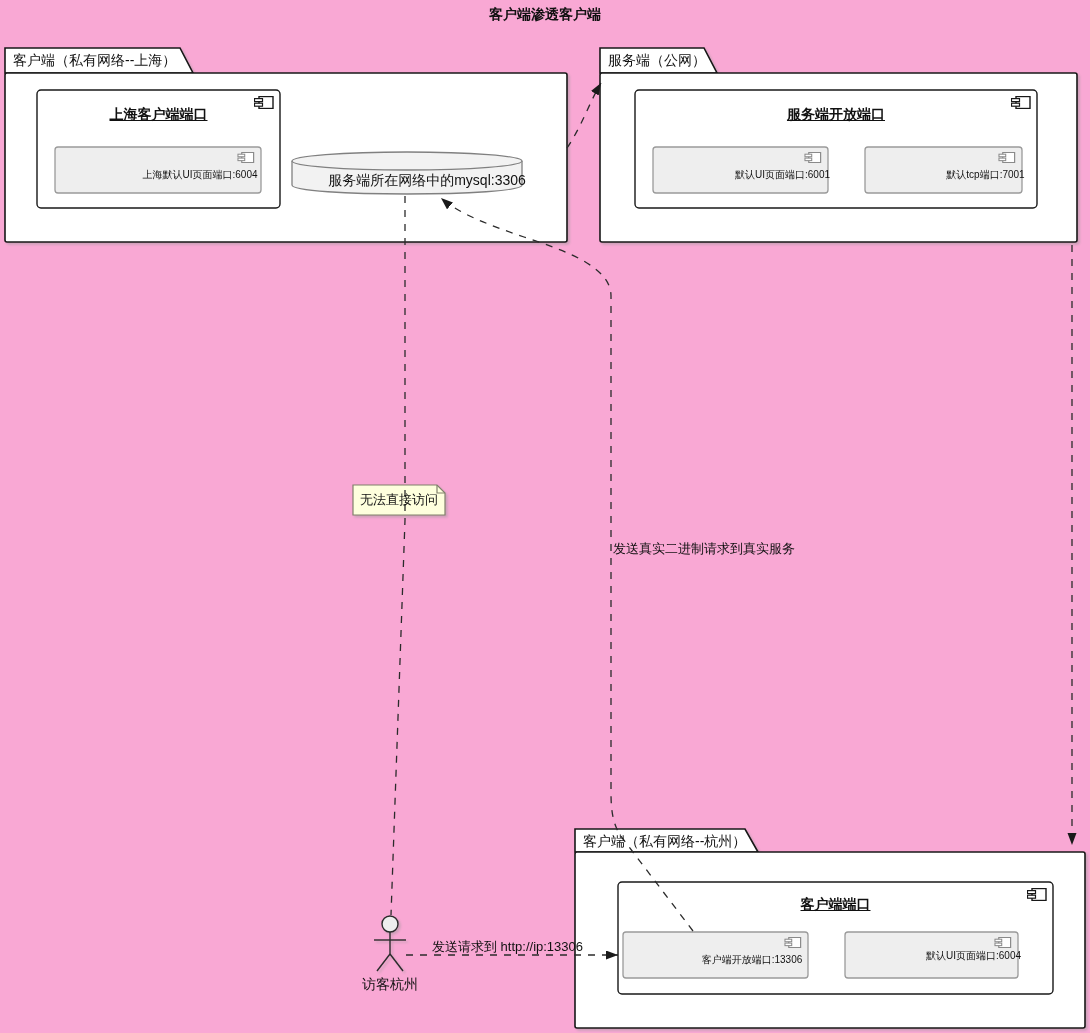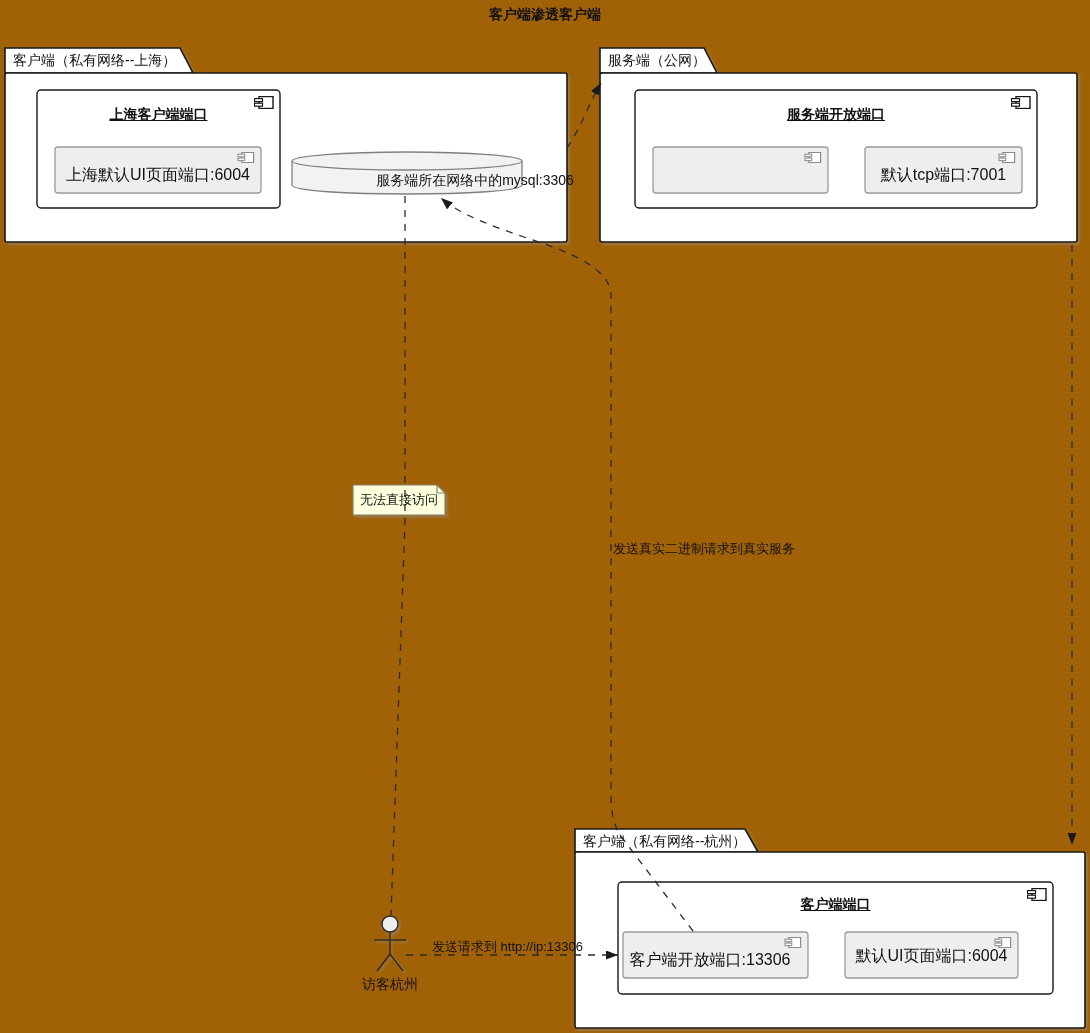--- a/index.html
+++ b/index.html
@@ -1,29 +1,29 @@
 <!DOCTYPE html>
 <html style="--note-fill: #feffdd; --note-border: #80806b; --shape-fill: #ffffff; --shape-border: #181818; --inner-fill: #eeeeee; --inner-border: #9a9a9a; --db-fill: #f2f2f2; --db-border: #808080; --line: #2b2b2b;"><head>
 <meta charset="utf-8">
 <style>
   html,body{margin:0;padding:0;background:#ffffff;}
   #canvas{
-    position:relative;width:1090px;height:1033px;background:#a16207;
+    position:relative;width:1090px;height:1033px;background:#f9a8d4;
     font-family:"Liberation Sans","DejaVu Sans",sans-serif;color:#111;
     overflow:hidden;
   }
   #diagram-svg{position:absolute;left:0;top:0;z-index:1;}
   .shapes{filter:drop-shadow(2px 2px 1px rgba(150,150,150,.45));}
   .lbl{position:absolute;z-index:2;white-space:nowrap;line-height:1.2;}
   .bold{font-weight:bold;}
   .ctr{text-align:center;}
   .title{font-size:14px;}
   .pkg-label{font-size:14px;font-weight:normal;}
   .comp-title{font-size:14px;font-weight:bold;text-align:center;text-decoration:underline;}
-  .port-label{font-size:16px;display:flex;align-items:center;justify-content:center;padding-top:10px;box-sizing:border-box;}
+  .port-label{font-size:10px;display:flex;align-items:center;justify-content:center;padding-top:10px;box-sizing:border-box;margin-left:42px;}
   .small{font-size:13px;}
   .db-label,.actor-name{font-size:14px;text-align:center;}
   .big-icon{color:#181818;}
   .inner-icon{color:#8a8a8a;}
 </style>
 </head>
 <body>
 
 <div id="canvas">
 
@@ -107,25 +107,26 @@
 
   <div class="lbl pkg-label" style="left:13px;top:52px;">客户端（私有网络--上海）</div>
   <div class="lbl pkg-label" style="left:608px;top:52px;">服务端（公网）</div>
   <div class="lbl pkg-label" style="left:583px;top:833px;">客户端（私有网络--杭州）</div>
 
   <div class="lbl comp-title" style="left:37px;top:106px;width:243px;">上海客户端端口</div>
   <div class="lbl comp-title" style="left:618px;top:896px;width:435px;">客户端端口</div>
   <div class="lbl comp-title" style="left:635px;top:106px;width:402px;">服务端开放端口</div>
 
   <div class="lbl port-label" style="left:55px;top:147px;width:206px;height:46px;">上海默认UI页面端口:6004</div>
+  <div class="lbl port-label" style="left:653px;top:147px;width:175px;height:46px;">默认UI页面端口:6001</div>
   <div class="lbl port-label" style="left:865px;top:147px;width:157px;height:46px;">默认tcp端口:7001</div>
   <div class="lbl port-label" style="left:623px;top:932px;width:174px;height:46px;">客户端开放端口:13306</div>
   <div class="lbl port-label" style="left:845px;top:932px;width:173px;height:38px;">默认UI页面端口:6004</div>
 
-  <div class="lbl db-label" style="left:292px;top:172px;width:270px;padding-left:48px;">服务端所在网络中的mysql:3306</div>
+  <div class="lbl db-label" style="left:292px;top:172px;width:270px;">服务端所在网络中的mysql:3306</div>
 
   <div class="lbl small" style="left:360px;top:492px;">无法直接访问</div>
 
   <div class="lbl small" style="left:613px;top:541px;">发送真实二进制请求到真实服务</div>
   <div class="lbl small" style="left:432px;top:933px;margin-top:6px;">发送请求到 http://ip:13306</div>
 
   <div class="lbl actor-name" style="left:350px;top:976px;width:80px;">访客杭州</div>
 </div>
 
 </body></html>

